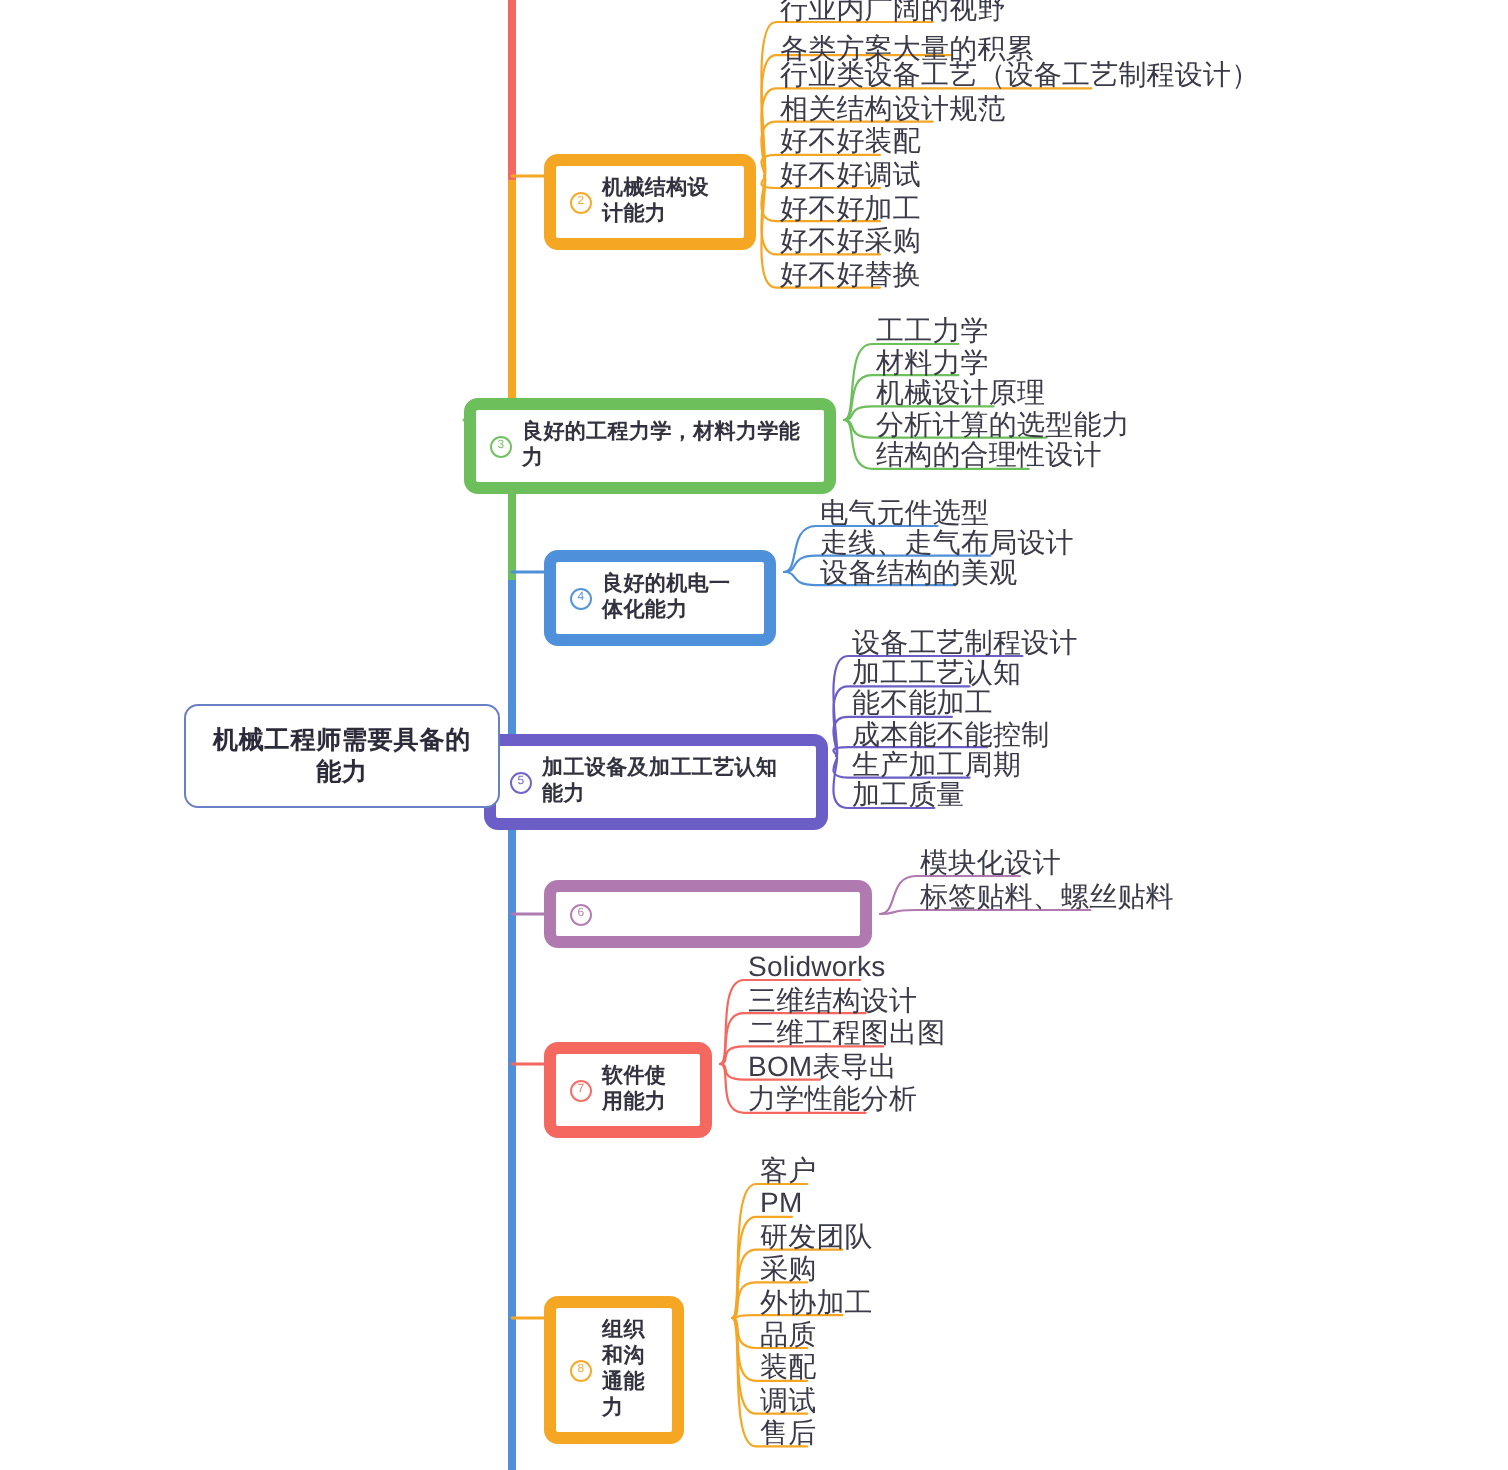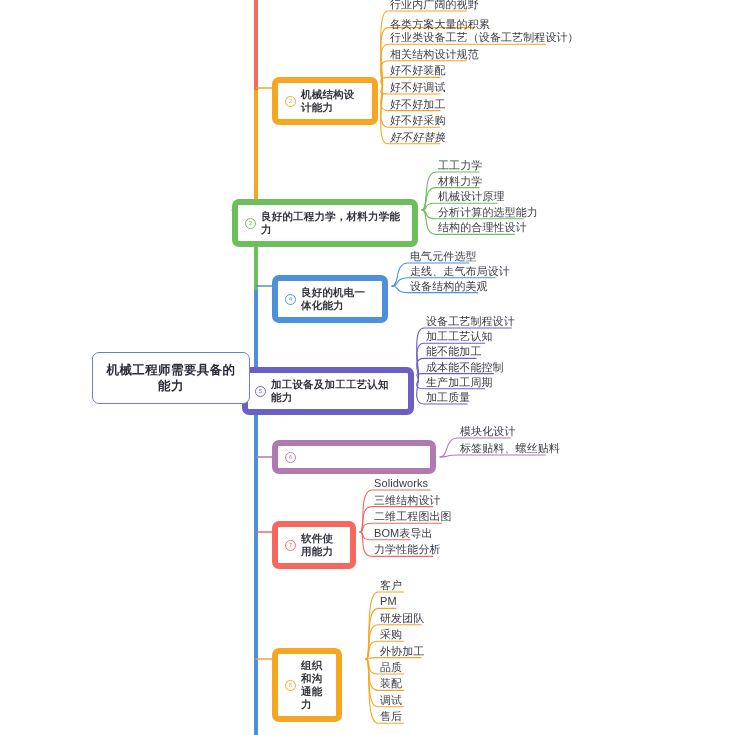--- a/index.html
+++ b/index.html
@@ -57,21 +57,21 @@
     font-size:6px;
     font-weight:normal;
     display:flex;align-items:center;justify-content:center;
     line-height:1;
     opacity:.95;
   }
 
   
   .l2{
     position:absolute;
-    font-size:11px;
+    font-size:14px;
     line-height:11px;
     color:#3a3a48;
     white-space:nowrap;
     letter-spacing:.1px;
     padding-bottom:6px;
   }
 </style>
 </head>
 <body>
 
@@ -135,21 +135,21 @@
         <span class="l1-label" style="color: rgb(51, 51, 63);">机械结构设计能力</span>
       </div>
       <div class="l2" style="left: 390px; top: -1px;">行业内广阔的视野</div>
       <div class="l2" style="left: 390px; top: 19px;">各类方案大量的积累</div>
       <div class="l2" style="left: 390px; top: 32.2px;">行业类设备工艺（设备工艺制程设计）</div>
       <div class="l2" style="left: 390px; top: 48.8px;">相关结构设计规范</div>
       <div class="l2" style="left: 390px; top: 65.4px;">好不好装配</div>
       <div class="l2" style="left: 390px; top: 82px;">好不好调试</div>
       <div class="l2" style="left: 390px; top: 98.6px;">好不好加工</div>
       <div class="l2" style="left: 390px; top: 115.2px;">好不好采购</div>
-      <div class="l2" style="left: 390px; top: 131.8px; font-style: italic;">好不好替换</div>
+      <div class="l2" style="left: 390px; top: 131.8px;">好不好替换</div>
       <div class="l1" style="left: 232px; top: 199px; width: 186px; min-height: 22px; border-color: rgb(108, 191, 90); color: rgb(108, 191, 90);">
         <span class="num">3</span>
         <span class="l1-label" style="color: rgb(51, 51, 63);">良好的工程力学，材料力学能力</span>
       </div>
       <div class="l2" style="left: 438px; top: 160px;">工工力学</div>
       <div class="l2" style="left: 438px; top: 175.6px;">材料力学</div>
       <div class="l2" style="left: 438px; top: 191.2px;">机械设计原理</div>
       <div class="l2" style="left: 438px; top: 206.8px;">分析计算的选型能力</div>
       <div class="l2" style="left: 438px; top: 222.4px;">结构的合理性设计</div>
       <div class="l1" style="left: 272px; top: 275px; width: 116px; min-height: 22px; border-color: rgb(78, 144, 217); color: rgb(78, 144, 217);">

